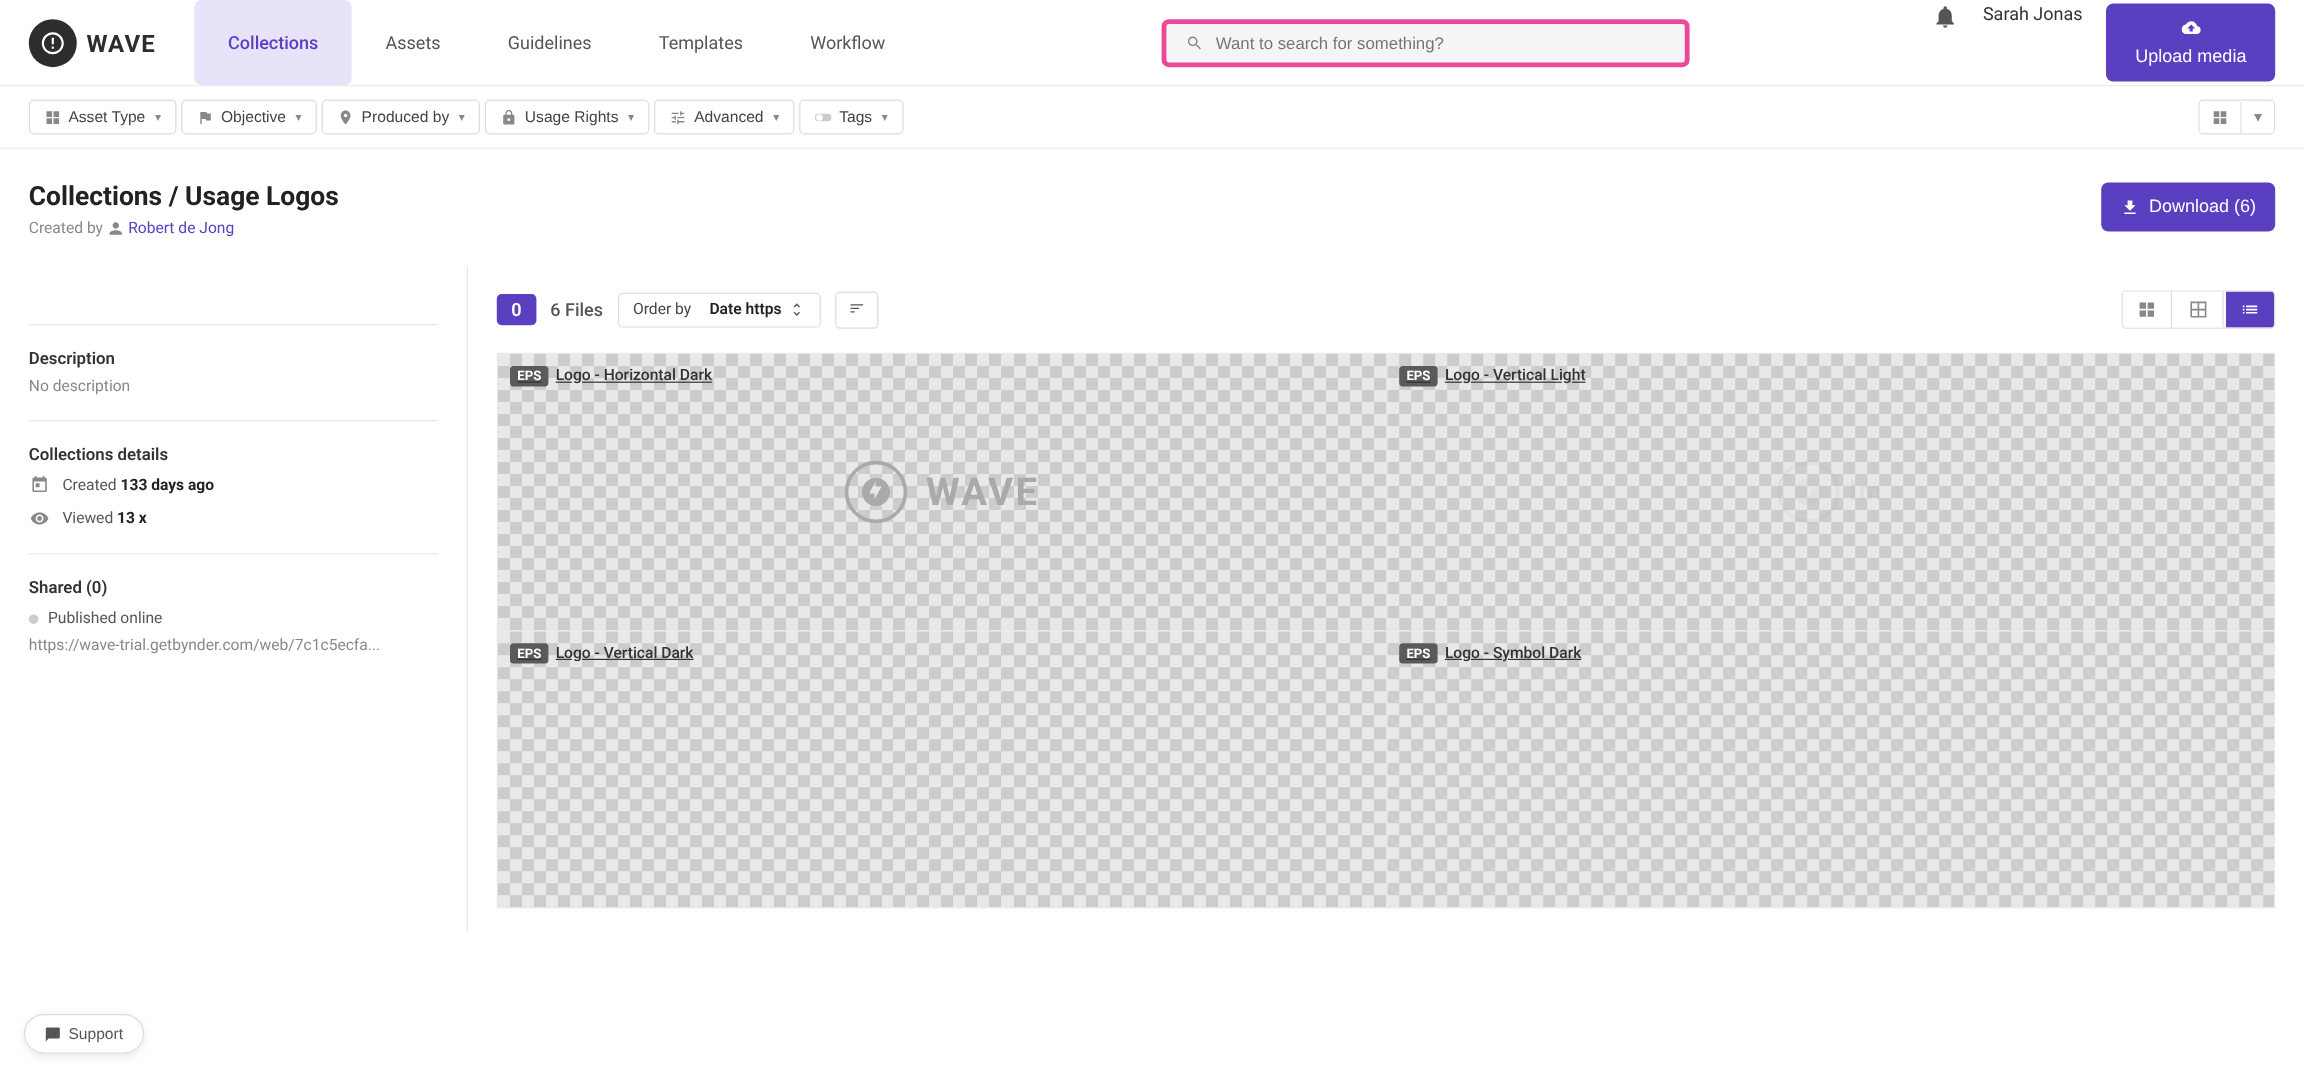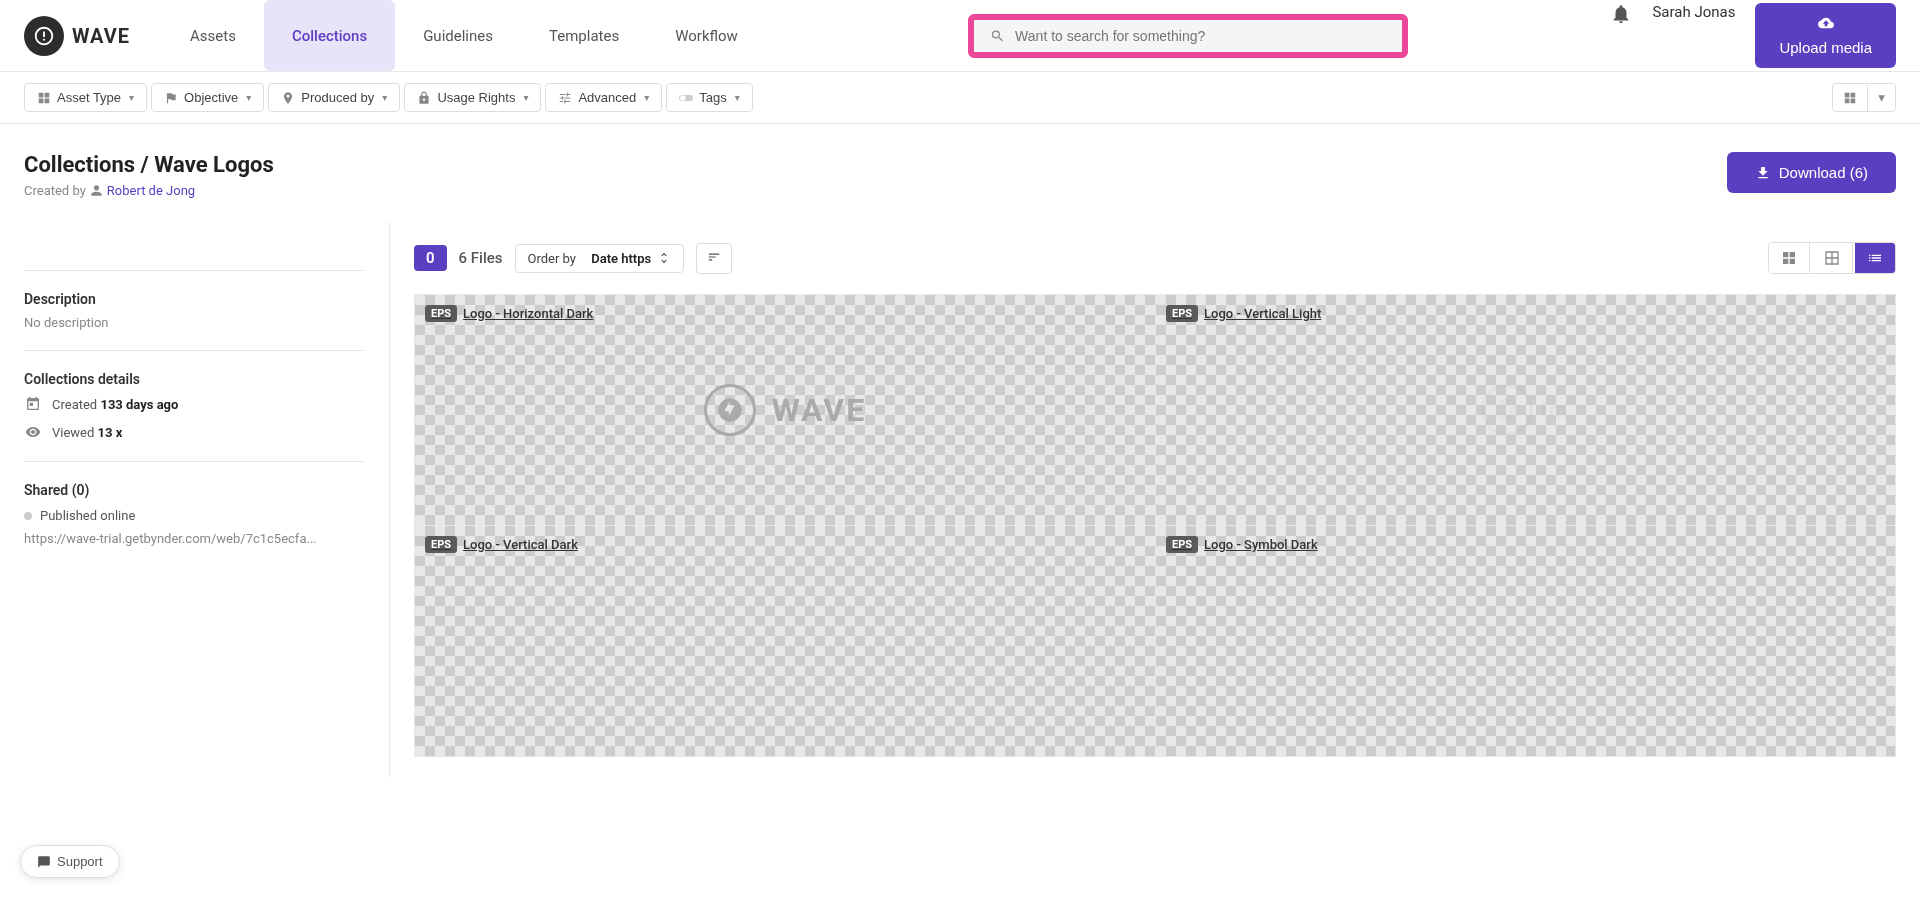--- a/index.html
+++ b/index.html
@@ -8,21 +8,21 @@
     
     .header { display: flex; align-items: center; padding: 0 24px; height: 72px; border-bottom: 1px solid #e8e8e8; background: #fff; }
     .logo { display: flex; align-items: center; gap: 8px; margin-right: 32px; }
     .logo-icon { width: 40px; height: 40px; background: #2d2d2d; border-radius: 50%; display: flex; align-items: center; justify-content: center; }
     .logo-icon svg { fill: #fff; width: 22px; height: 22px; }
     .logo-text { font-size: 20px; font-weight: 700; color: #2d2d2d; letter-spacing: 1px; }
     .nav { display: flex; align-items: center; gap: 0; height: 100%; }
     .nav-item { padding: 0 28px; height: 100%; display: flex; align-items: center; font-size: 15px; color: #555; cursor: pointer; text-decoration: none; }
     .nav-item.active { background: #e8e3f9; color: #5a3fc0; font-weight: 500; border-radius: 6px; }
     .header-center { flex: 1; display: flex; justify-content: center; }
-    .search-bar { display: flex; align-items: center; background: #f5f5f5; border: 6px solid #ec4899; border-radius: 6px; padding: 8px 16px; width: 440px; gap: 10px; }
+    .search-bar { display: flex; align-items: center; background: #f5f5f5; border: 4px solid #ec4899; border-radius: 6px; padding: 8px 16px; width: 440px; gap: 10px; }
     .search-bar input { border: none; background: transparent; outline: none; font-size: 14px; color: #555; width: 100%; }
     .search-icon-svg { color: #888; }
     .header-right { display: flex; align-items: flex-start; gap: 20px; }
     .bell-icon { cursor: pointer; color: #555; }
     .user-name { font-size: 15px; color: #333; }
     .upload-btn { background: #5a3fc0; color: #fff; border: none; border-radius: 6px; padding: 12px 24px; font-size: 15px; font-weight: 500; cursor: pointer; display: flex; align-items: center; gap: 8px; flex-direction: column; }
 
     
     .filter-bar { display: flex; align-items: center; padding: 0 24px; height: 52px; border-bottom: 1px solid #e8e8e8; background: #fff; gap: 4px; }
     .filter-btn { display: flex; align-items: center; gap: 6px; padding: 6px 12px; border: 1px solid #ddd; border-radius: 4px; background: #fff; font-size: 13px; color: #444; cursor: pointer; }
@@ -84,21 +84,21 @@
       width: 100%; height: 100%; position: absolute; top: 0; left: 0;
     }
     .asset-logo { position: relative; z-index: 1; display: flex; align-items: center; gap: 16px; }
     .wave-icon-grey { width: 52px; height: 52px; border-radius: 50%; border: 3px solid #aaa; display: flex; align-items: center; justify-content: center; }
     .wave-icon-grey svg { fill: #aaa; width: 28px; height: 28px; }
     .wave-text-grey { font-size: 32px; font-weight: 700; color: #aaa; letter-spacing: 2px; }
     .asset-label { position: absolute; top: 10px; left: 10px; display: flex; align-items: center; gap: 6px; text-decoration: underline; }
     .eps-badge { background: #5a5a5a; color: #fff; font-size: 11px; font-weight: 700; padding: 2px 6px; border-radius: 3px; }
     .asset-name { font-size: 13px; color: #333; font-weight: 500; }
     .vertical-light-thumb { opacity: 0.3; }
-    .download-btn { background: #5a3fc0; color: #fff; border: none; border-radius: 6px; padding: 12px 28px; font-size: 15px; font-weight: 500; cursor: pointer; display: flex; align-items: center; gap: 8px; }
+    .download-btn { background: #5a3fc0; color: #fff; border: none; border-radius: 6px; padding: 12px 16px; font-size: 15px; font-weight: 500; cursor: pointer; display: flex; align-items: center; gap: 8px; }
 
     
     .page-header-row { display: flex; align-items: flex-start; justify-content: space-between; margin-bottom: 0; padding: 28px 24px 0 24px; }
     .page-header-left { }
     .page-header-right { }
 
     
     .support-btn { position: fixed; bottom: 20px; left: 20px; background: #fff; border: 1px solid #ddd; border-radius: 20px; padding: 8px 16px; font-size: 13px; color: #555; cursor: pointer; display: flex; align-items: center; gap: 6px; box-shadow: 0 2px 8px rgba(0,0,0,0.1); }
   </style>
 </head>
@@ -108,22 +108,22 @@
   <div class="logo">
     <div class="logo-icon">
       <svg viewBox="0 0 24 24" xmlns="http://www.w3.org/2000/svg">
         <path d="M12 2C6.48 2 2 6.48 2 12s4.48 10 10 10 10-4.48 10-10S17.52 2 12 2zm0 18c-4.41 0-8-3.59-8-8s3.59-8 8-8 8 3.59 8 8-3.59 8-8 8zm-1-13h2v6h-2zm0 8h2v2h-2z"></path>
       </svg>
     </div>
     <span class="logo-text">WAVE</span>
   </div>
 
   <nav class="nav">
+    <a class="nav-item active">Collections</a>
     <a class="nav-item">Assets</a>
-    <a class="nav-item active">Collections</a>
     <a class="nav-item">Guidelines</a>
     <a class="nav-item">Templates</a>
     <a class="nav-item">Workflow</a>
   </nav>
 
   <div class="header-center">
     <div class="search-bar">
       <svg class="search-icon-svg" width="16" height="16" viewBox="0 0 24 24" fill="#888">
         <path d="M15.5 14h-.79l-.28-.27A6.471 6.471 0 0 0 16 9.5 6.5 6.5 0 1 0 9.5 16c1.61 0 3.09-.59 4.23-1.57l.27.28v.79l5 4.99L20.49 19l-4.99-5zm-6 0C7.01 14 5 11.99 5 9.5S7.01 5 9.5 5 14 7.01 14 9.5 11.99 14 9.5 14z"></path>
       </svg>
@@ -199,21 +199,21 @@
       <svg width="14" height="14" viewBox="0 0 24 24" fill="#888">
           <path d="M3 3h8v8H3zm10 0h8v8h-8zM3 13h8v8H3zm10 0h8v8h-8z"></path>
         </svg>
     </button>
     <button class="view-toggle-btn">▾</button>
   </div>
 </div>
 
 <div class="page-header-row">
   <div class="page-header-left">
-    <h1 class="page-title">Collections / Wave Logos</h1>
+    <h1 class="page-title">Collections / Usage Logos</h1>
     <div class="created-by">
       <span>Created by</span>
       <svg width="13" height="13" viewBox="0 0 24 24" fill="#888">
           <path d="M12 12c2.7 0 4.8-2.1 4.8-4.8S14.7 2.4 12 2.4 7.2 4.5 7.2 7.2 9.3 12 12 12zm0 2.4c-3.2 0-9.6 1.6-9.6 4.8v2.4h19.2v-2.4c0-3.2-6.4-4.8-9.6-4.8z"></path>
         </svg>
       <a href="#">Robert de Jong</a>
     </div>
   </div>
   <div class="page-header-right">
     <button class="download-btn">

